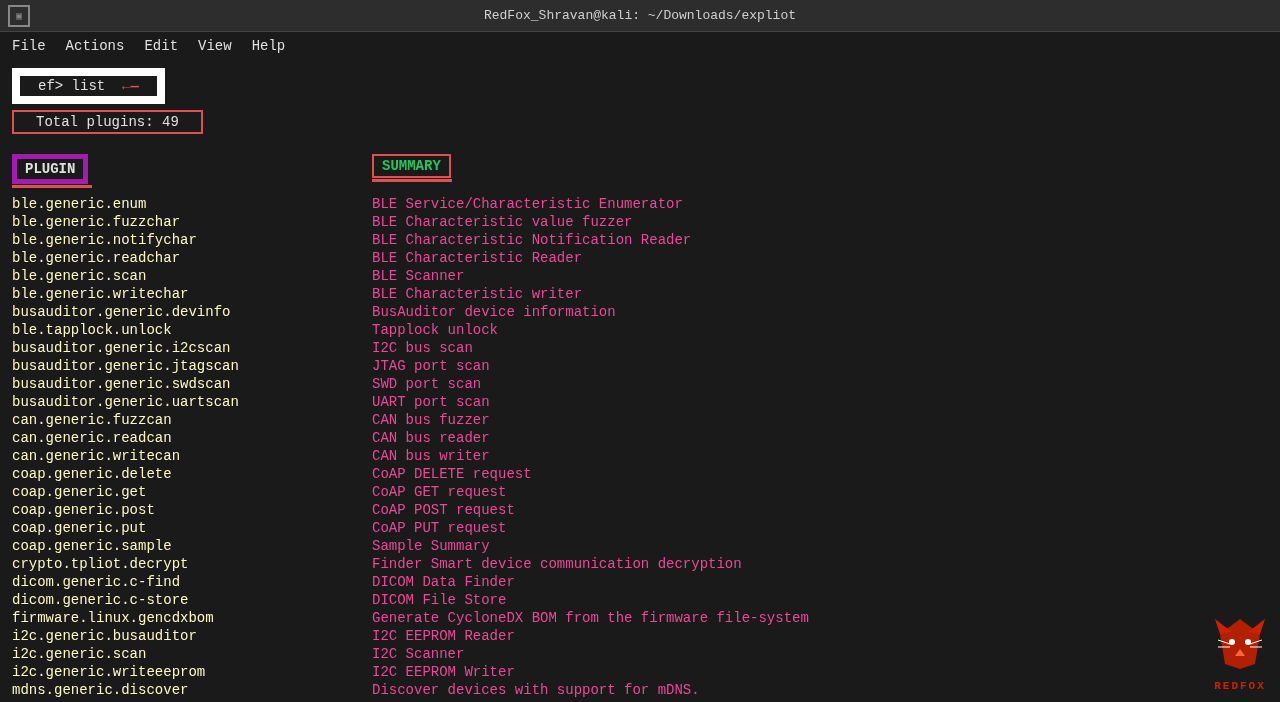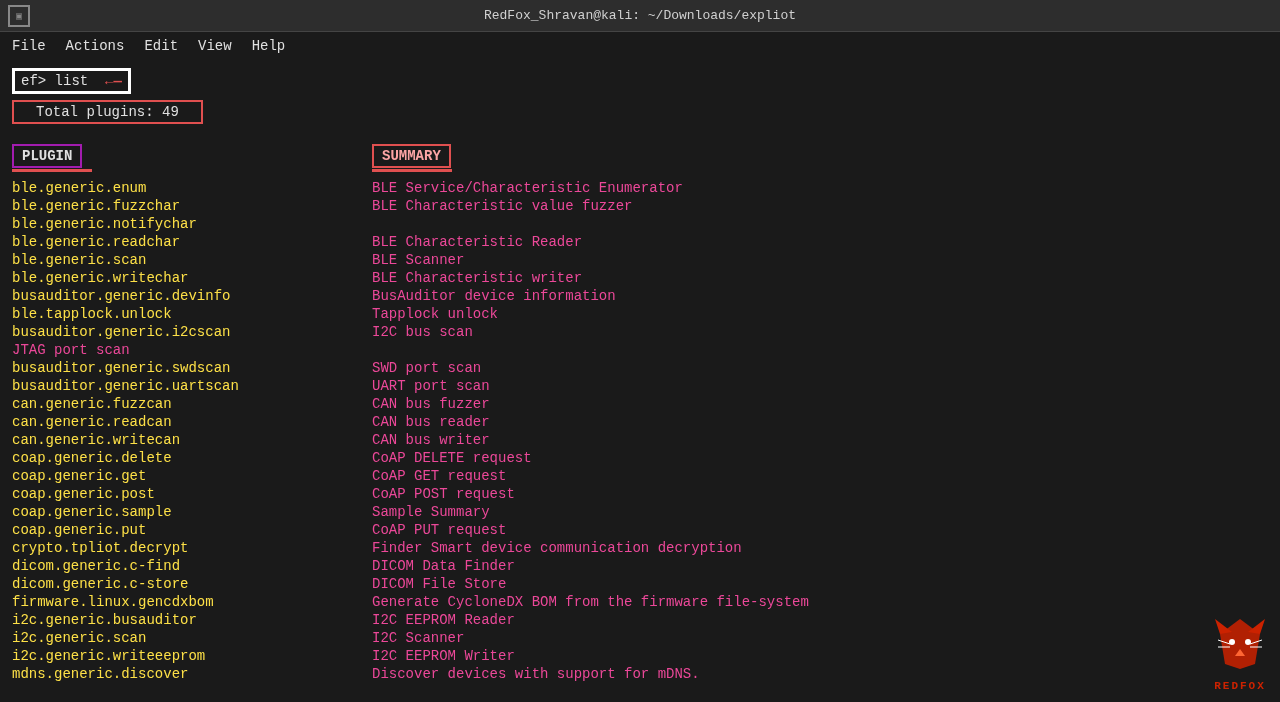--- a/index.html
+++ b/index.html
@@ -57,22 +57,22 @@
     }
     .terminal-body {
       background: #1a1a1a;
       padding: 8px 12px;
       height: calc(702px - 32px - 28px);
       overflow: hidden;
       position: relative;
     }
     .command-line {
       display: inline-block;
-      border: 3px solid #ffffff;
-      padding: 2px 6px;
+      border: 8px solid #ffffff;
+      padding: 2px 18px;
       margin-bottom: 4px;
       color: #e0e0e0;
     }
     .total-plugins {
       display: inline-block;
       border: 2px solid #e05050;
       padding: 2px 22px;
       margin-bottom: 10px;
     }
     .headers-row {
@@ -83,21 +83,21 @@
     .plugins-list {
       display: flex;
       flex-direction: column;
       gap: 2px;
     }
     .plugin-row {
       display: flex;
     }
     .plugin-name {
       width: 360px;
-      color: #fde047;
+      color: #fef9c3;
       flex-shrink: 0;
     }
     .plugin-summary {
       color: #ec4899;
     }
     
     .redfox-logo {
       position: absolute;
       bottom: 10px;
       right: 10px;
@@ -140,40 +140,41 @@
   <div style="margin-bottom:2px;">
     <span class="command-line">ef&gt; list &nbsp;<span style="color:#e05050;font-weight:bold;">←—</span></span>
   </div>
 
   <div style="margin-bottom:10px;">
     <span class="total-plugins">Total plugins: 49</span>
   </div>
 
   <div class="headers-row">
     <div style="width:360px; display:inline-block;">
-      <span style="display:inline-block; border:2px solid #a21caf; padding:2px 8px; color:#e0e0e0; font-weight:bold; font-family:'Courier New',monospace; font-size:14px;">PLUGIN</span>
+      <span style="display:inline-block; border:5px solid #a21caf; padding:2px 8px; color:#e0e0e0; font-weight:bold; font-family:'Courier New',monospace; font-size:14px;">PLUGIN</span>
       <div style="border-bottom:3px solid #e05050; width:80px; margin-top:1px;"></div>
     </div>
     <div style="display:inline-block;">
-      <span style="display:inline-block; border:2px solid #e05050; padding:2px 8px; color:#fca5a5; font-weight:bold; font-family:'Courier New',monospace; font-size:14px;">SUMMARY</span>
+      <span style="display:inline-block; border:2px solid #e05050; padding:2px 8px; color:#22c55e; font-weight:bold; font-family:'Courier New',monospace; font-size:14px;">SUMMARY</span>
       <div style="border-bottom:3px solid #e05050; width:80px; margin-top:1px;"></div>
     </div>
   </div>
 
   <div class="plugins-list" id="plugins-container">
   <div class="plugin-row">
         <span class="plugin-name">ble.generic.enum</span>
         <span class="plugin-summary">BLE Service/Characteristic Enumerator</span>
       </div>
       <div class="plugin-row">
         <span class="plugin-name">ble.generic.fuzzchar</span>
         <span class="plugin-summary">BLE Characteristic value fuzzer</span>
       </div>
       <div class="plugin-row">
         <span class="plugin-name">ble.generic.notifychar</span>
+        <span class="plugin-summary">BLE Characteristic Notification Reader</span>
       </div>
       <div class="plugin-row">
         <span class="plugin-name">ble.generic.readchar</span>
         <span class="plugin-summary">BLE Characteristic Reader</span>
       </div>
       <div class="plugin-row">
         <span class="plugin-name">ble.generic.scan</span>
         <span class="plugin-summary">BLE Scanner</span>
       </div>
       <div class="plugin-row">
@@ -186,20 +187,21 @@
       </div>
       <div class="plugin-row">
         <span class="plugin-name">ble.tapplock.unlock</span>
         <span class="plugin-summary">Tapplock unlock</span>
       </div>
       <div class="plugin-row">
         <span class="plugin-name">busauditor.generic.i2cscan</span>
         <span class="plugin-summary">I2C bus scan</span>
       </div>
       <div class="plugin-row">
+        <span class="plugin-name">busauditor.generic.jtagscan</span>
         <span class="plugin-summary">JTAG port scan</span>
       </div>
       <div class="plugin-row">
         <span class="plugin-name">busauditor.generic.swdscan</span>
         <span class="plugin-summary">SWD port scan</span>
       </div>
       <div class="plugin-row">
         <span class="plugin-name">busauditor.generic.uartscan</span>
         <span class="plugin-summary">UART port scan</span>
       </div>
@@ -221,26 +223,26 @@
       </div>
       <div class="plugin-row">
         <span class="plugin-name">coap.generic.get</span>
         <span class="plugin-summary">CoAP GET request</span>
       </div>
       <div class="plugin-row">
         <span class="plugin-name">coap.generic.post</span>
         <span class="plugin-summary">CoAP POST request</span>
       </div>
       <div class="plugin-row">
+        <span class="plugin-name">coap.generic.put</span>
+        <span class="plugin-summary">CoAP PUT request</span>
+      </div>
+      <div class="plugin-row">
         <span class="plugin-name">coap.generic.sample</span>
         <span class="plugin-summary">Sample Summary</span>
-      </div>
-      <div class="plugin-row">
-        <span class="plugin-name">coap.generic.put</span>
-        <span class="plugin-summary">CoAP PUT request</span>
       </div>
       <div class="plugin-row">
         <span class="plugin-name">crypto.tpliot.decrypt</span>
         <span class="plugin-summary">Finder Smart device communication decryption</span>
       </div>
       <div class="plugin-row">
         <span class="plugin-name">dicom.generic.c-find</span>
         <span class="plugin-summary">DICOM Data Finder</span>
       </div>
       <div class="plugin-row">

